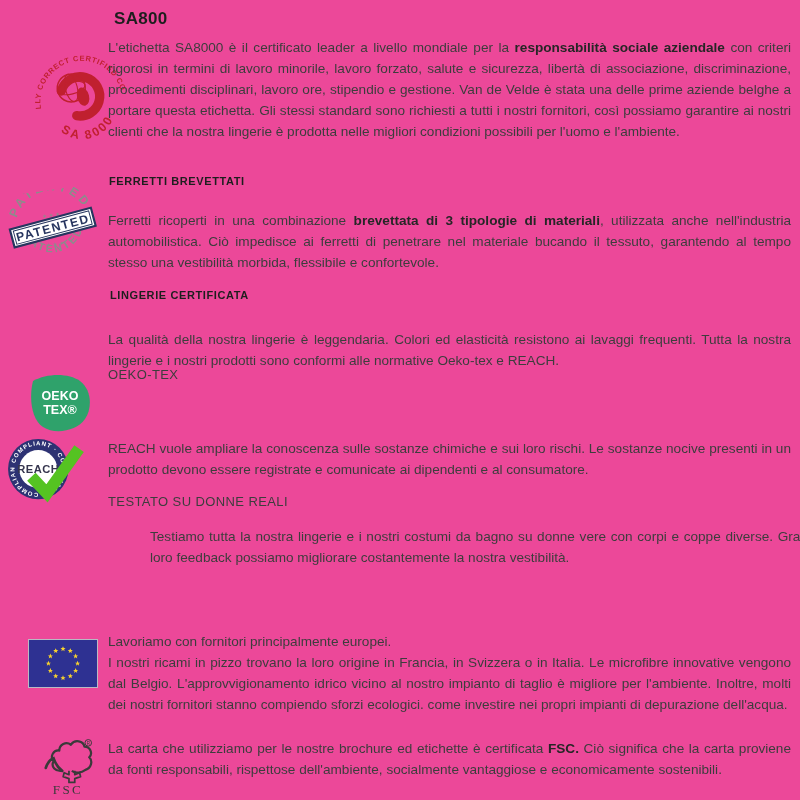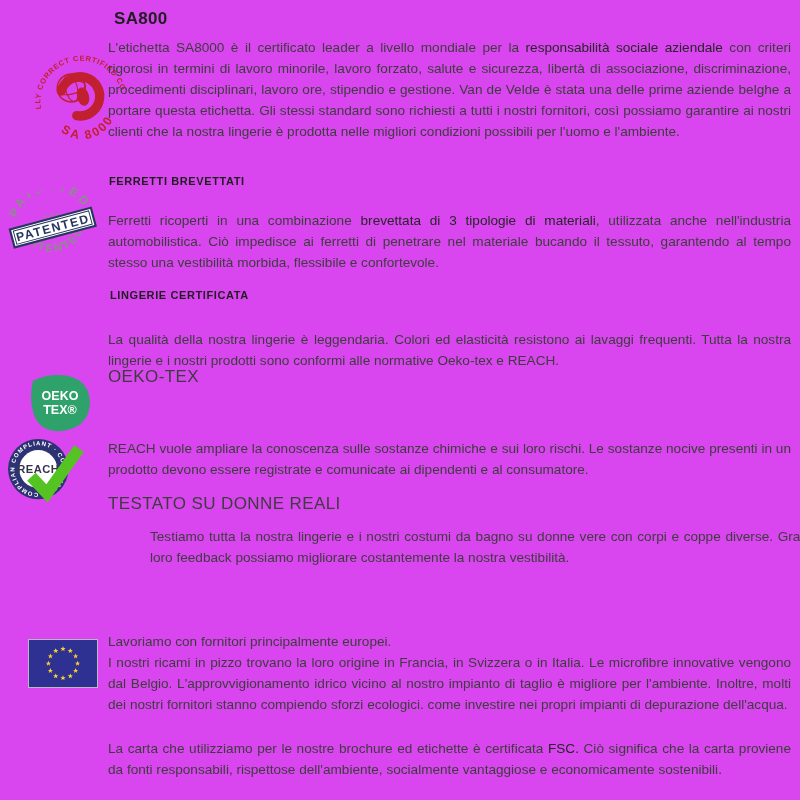--- a/index.html
+++ b/index.html
@@ -4,27 +4,27 @@
 <style>
   :root{
     --c-text:#3d3d3d; --c-heading:#1e1e1e; --c-stamp_red:#c0202f;
     --c-patented_gray:#8c8c8c; --c-patented_navy:#27355f;
     --c-oeko_green:#2fa26b; --c-reach_navy:#2d3273; --c-reach_check:#55c322;
     --c-eu_blue:#2e3192; --c-eu_star:#f7d22e; --c-fsc_ink:#3a3a3a;
   }
   *{margin:0;padding:0;box-sizing:border-box;}
   html,body{background:#fff;}
   body{font-family:"Liberation Sans","DejaVu Sans",sans-serif;}
-  #canvas{position:relative;width:800px;height:800px;background:#d946ef;overflow:hidden;}
+  #canvas{position:relative;width:800px;height:800px;background:#ec4899;overflow:hidden;}
   .abs{position:absolute;}
   .h1{font-size:17px;font-weight:600;letter-spacing:.3px;color:var(--c-heading);}
   .h2{font-size:11px;font-weight:700;letter-spacing:.6px;color:var(--c-heading);}
-  .sub{font-size:17px;font-weight:400;letter-spacing:.4px;color:var(--c-text);}
+  .sub{font-size:13px;font-weight:400;letter-spacing:.4px;color:var(--c-text);}
   .para{font-size:13.6px;line-height:21px;color:var(--c-text);text-align:justify;width:683px;}
-  .para b{font-weight:400;color:#262626;}
+  .para b{font-weight:700;color:#262626;}
   .single{text-align:left;}
   
   .f-red{fill:var(--c-stamp_red);} .s-red{stroke:var(--c-stamp_red);}
   .f-gray{fill:var(--c-patented_gray);}
   .f-navy{fill:var(--c-patented_navy);} .s-navy{stroke:var(--c-patented_navy);}
   .f-green{fill:var(--c-oeko_green);}
   .f-rnavy{fill:var(--c-reach_navy);}
   .s-check{stroke:var(--c-reach_check);}
   .f-star{fill:var(--c-eu_star);}
   .s-ink{stroke:var(--c-fsc_ink);} .f-ink{fill:var(--c-fsc_ink);}
@@ -148,18 +148,32 @@
       <use href="#eu-star" transform="translate(20,24)"></use>
       <use href="#eu-star" transform="translate(22,16.5)"></use>
       <use href="#eu-star" transform="translate(27.5,11)"></use>
     </svg>
   </div>
 
   <p class="abs para single" style="left:108px;top:631px;">Lavoriamo con fornitori principalmente europei.</p>
 
   <p class="abs para" style="left:108px;top:652px;">I nostri ricami in pizzo trovano la loro origine in Francia, in Svizzera o in Italia. Le microfibre innovative vengono dal Belgio. L'approvvigionamento idrico vicino al nostro impianto di taglio è migliore per l'ambiente. Inoltre, molti dei nostri fornitori stanno compiendo sforzi ecologici. come investire nei propri impianti di depurazione dell'acqua.</p>
 
+  <div class="abs" style="left:40px;top:736px;width:56px;height:60px;">
+    <svg width="56" height="60" viewBox="0 0 58 62">
+
+      <circle cx="50" cy="7" r="3.4" fill="none" class="s-ink" stroke-width="1"></circle>
+      <text x="50" y="9" font-size="4.6" text-anchor="middle" class="f-ink">R</text>
+
+      <path d="M6,33 C8,27 11,24 14,23 C16,29 19,33 23,36" fill="none" class="s-ink" stroke-width="2.8" stroke-linecap="round"></path>
+
+      <path d="M23,36 C16,37 11,32 14,26 C10,21 14,14 20,15 C20,9 27,5 32,9 C36,3 45,5 46,11 C52,11 55,18 51,22 C55,26 53,33 47,35 C43,38 37,39 33,36" fill="none" class="s-ink" stroke-width="2.3" stroke-linejoin="round"></path>
+
+      <path d="M30,36 L30,40 L25,38 L24,42 L30,44 L30,48 L36,48 L36,44 L42,42 L41,38 L36,40 L36,36" fill="none" class="s-ink" stroke-width="1.8" stroke-linejoin="round"></path>
+      <text x="29" y="60" font-size="13.5" letter-spacing="2.5" text-anchor="middle" font-family="Liberation Serif, DejaVu Serif, serif" class="f-ink">FSC</text>
+    </svg>
+  </div>
 
   <p class="abs para" style="left:108px;top:738px;">
     <span>La carta che utilizziamo per le nostre brochure ed etichette è certificata </span><b>FSC.</b><span> Ciò significa che la carta proviene da fonti responsabili, rispettose dell'ambiente, socialmente vantaggiose e economicamente sostenibili.</span>
   </p>
 
 </div>
 
 </body></html>

